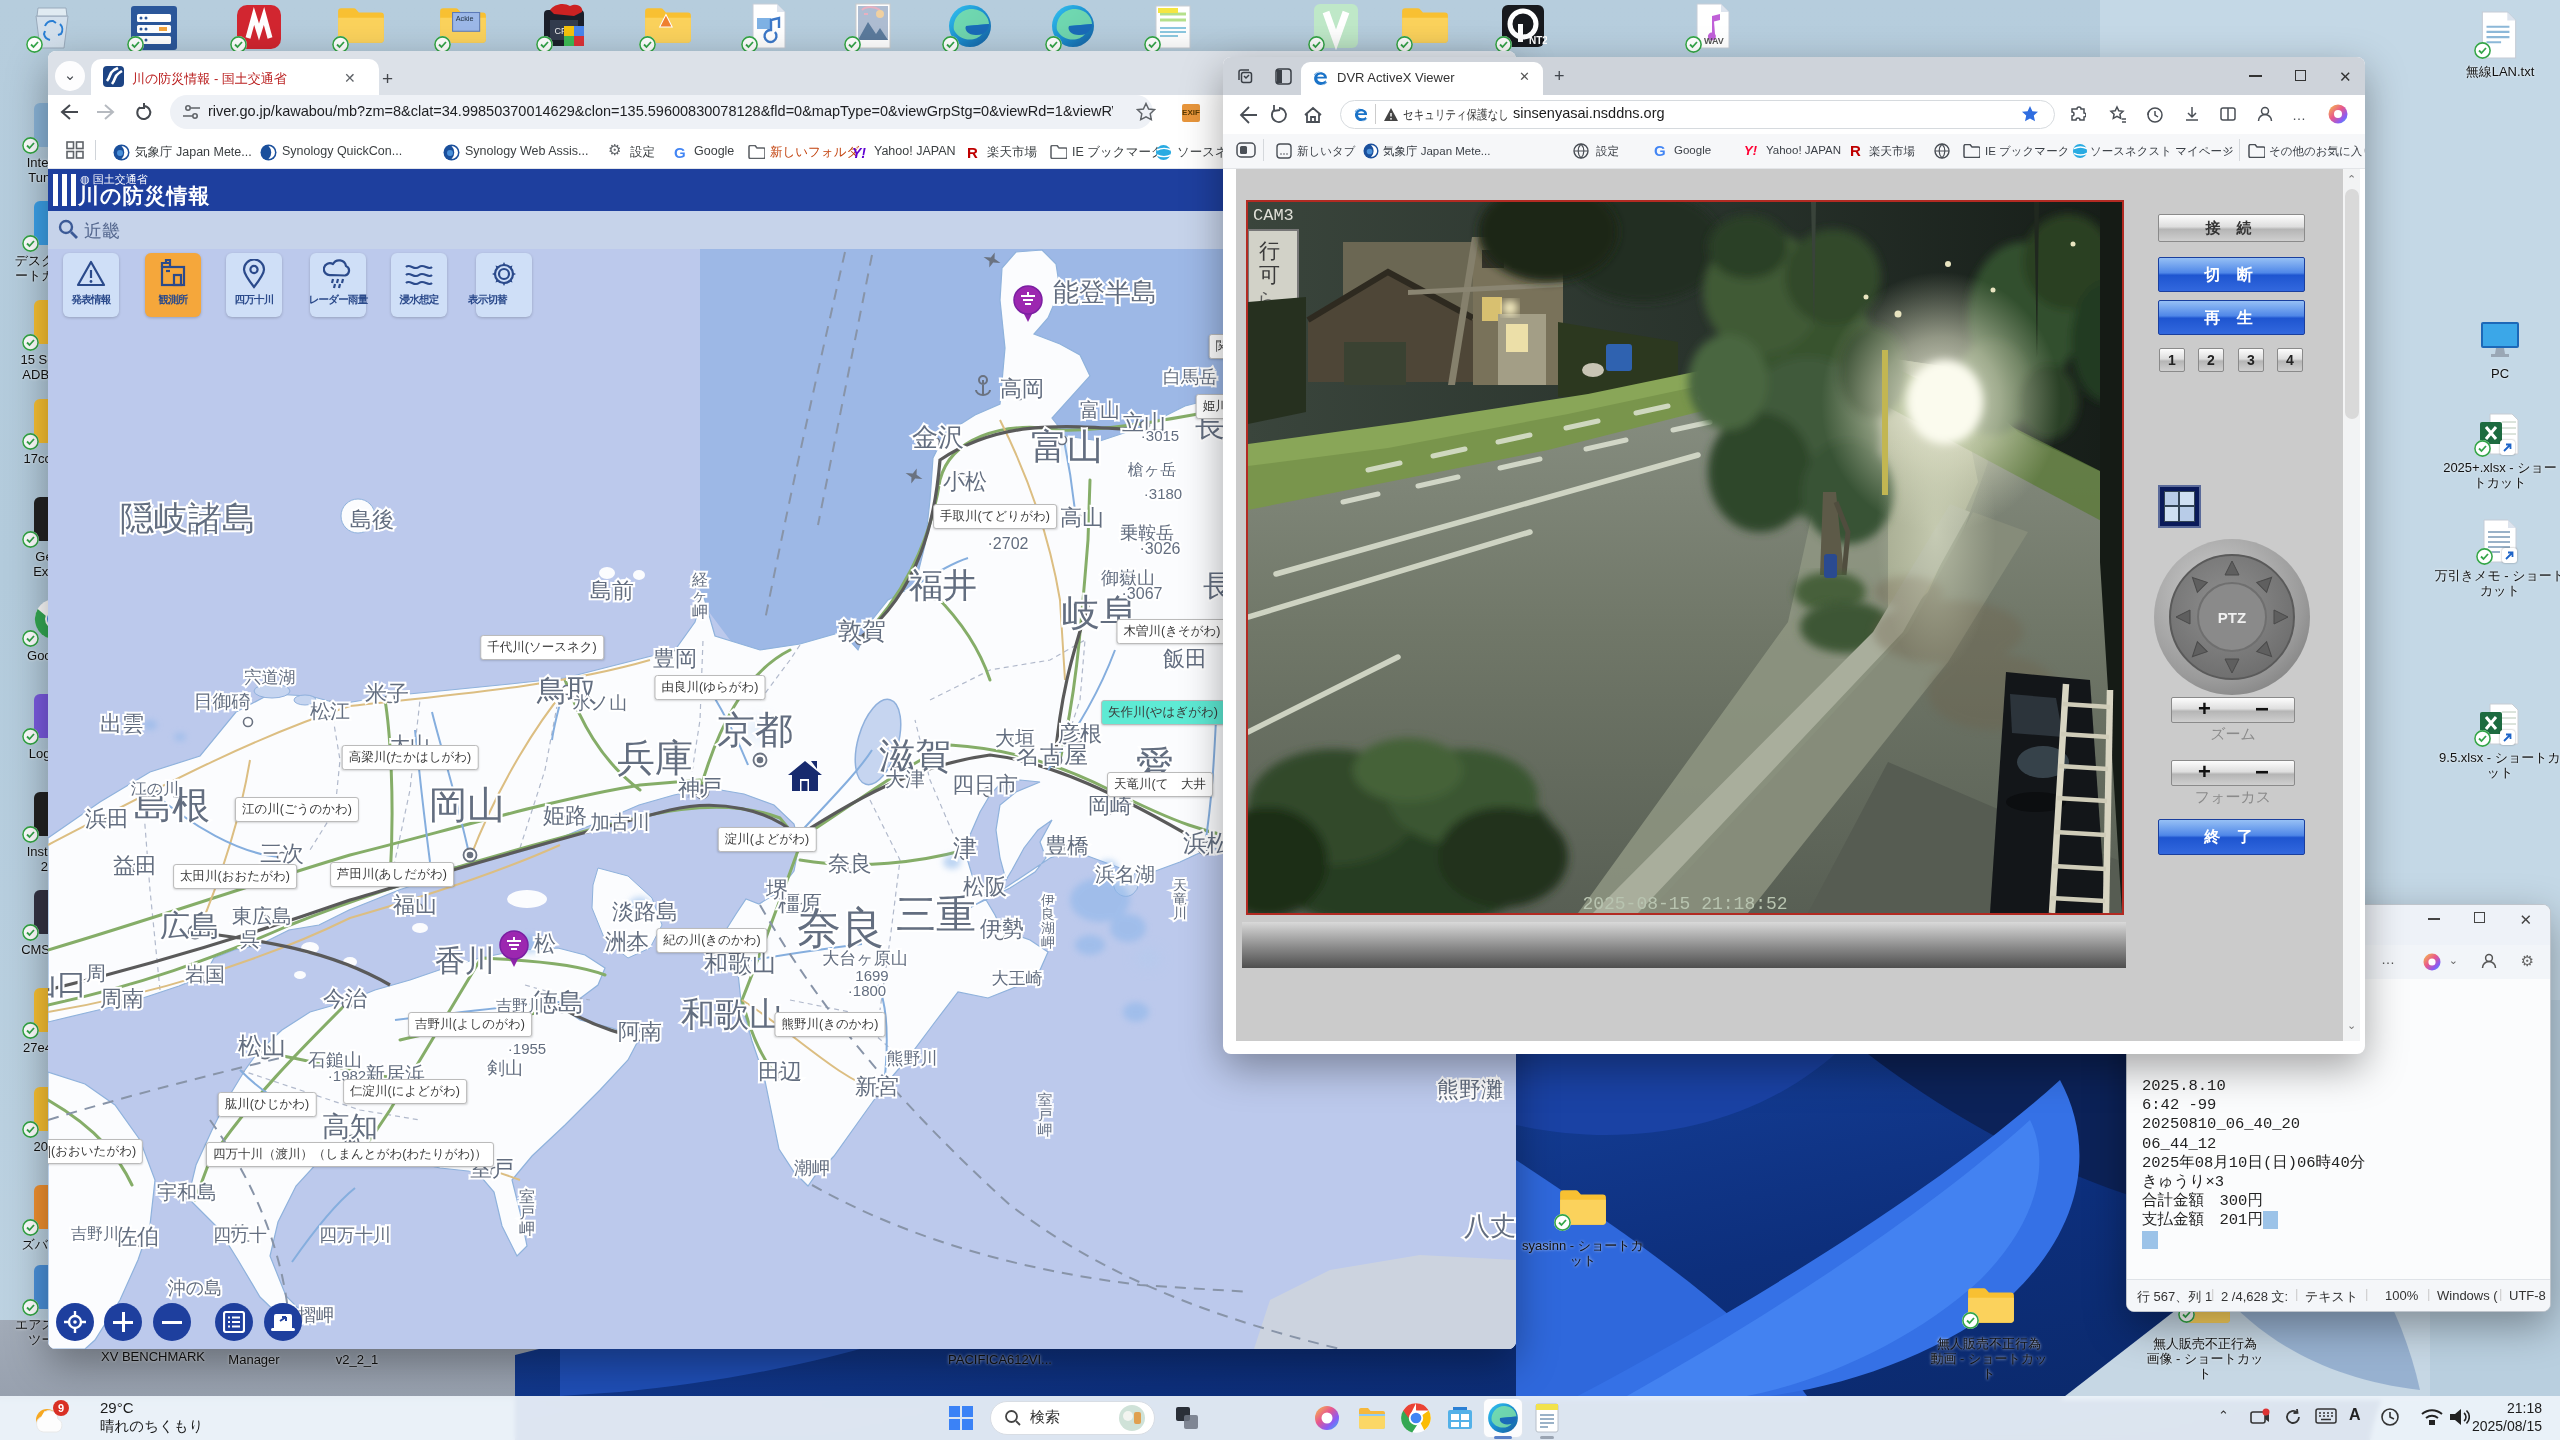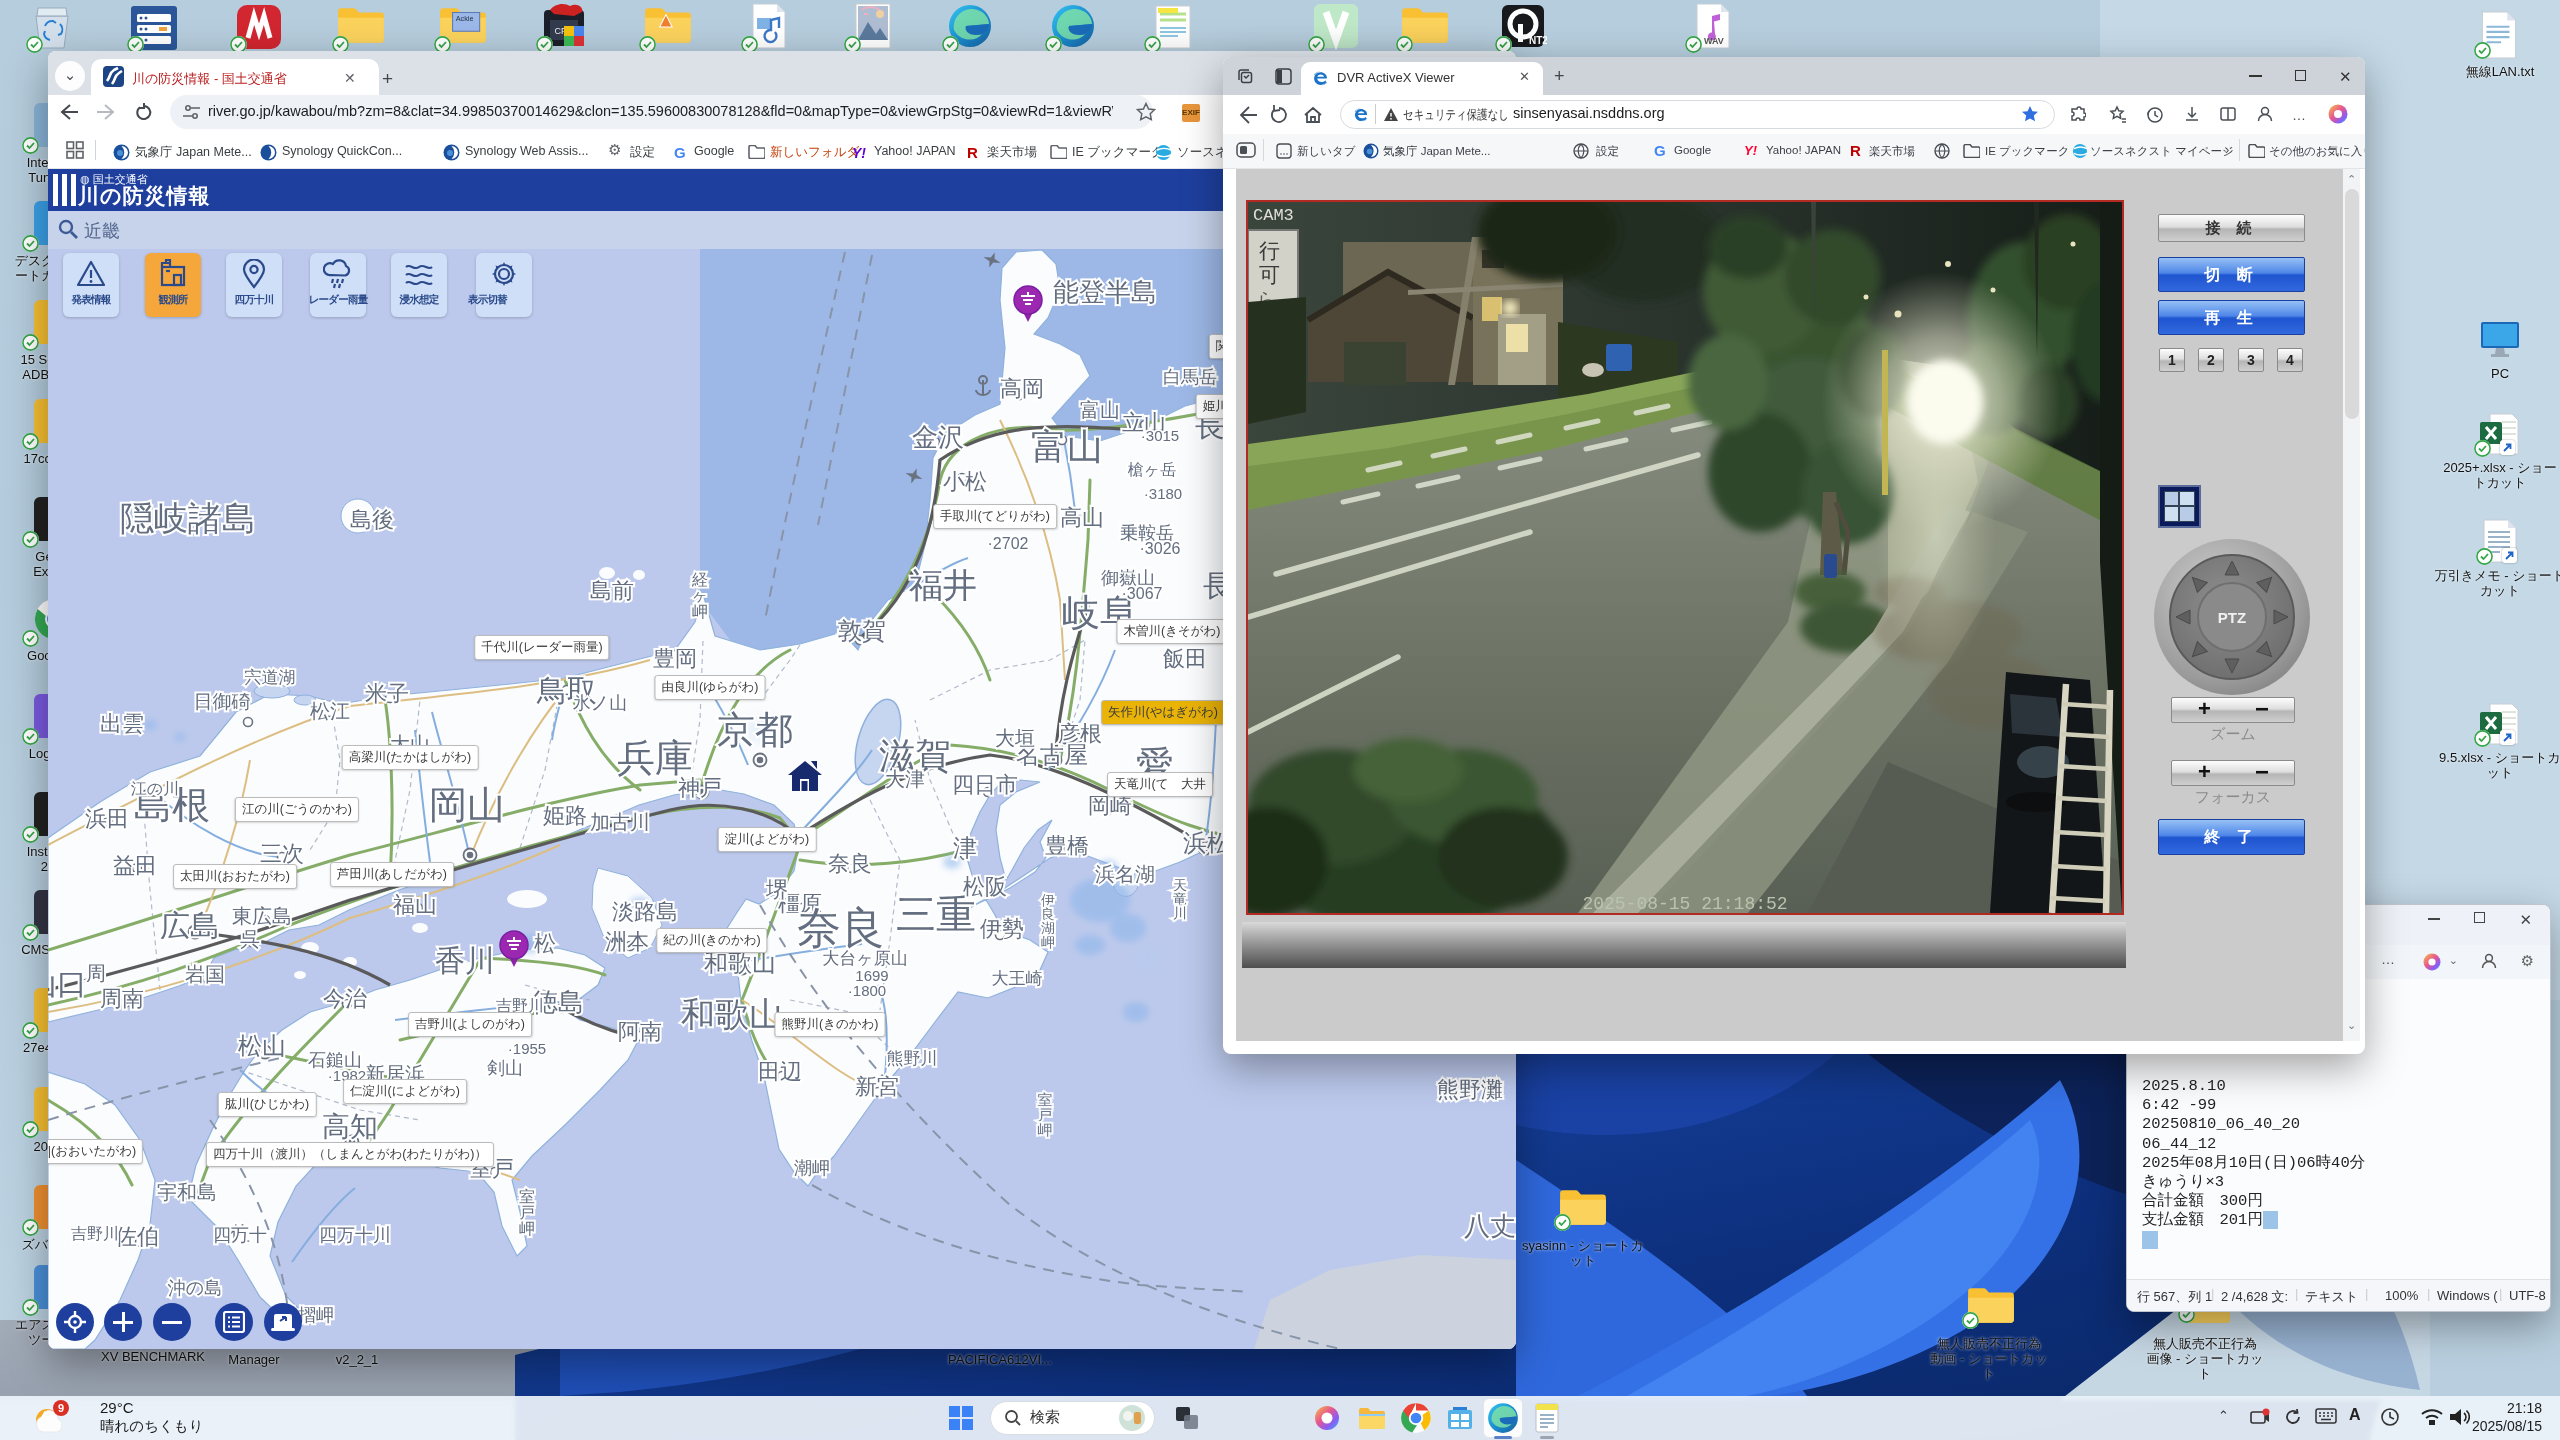--- a/index.html
+++ b/index.html
@@ -920,25 +920,25 @@
             <path d="M-7,-4 L7,-4 M-5,0 L5,0 M-3,4 L3,4 M0,-8 L0,-4" stroke="#fff" stroke-width="2" fill="none"></path>
           </g>
 </g>
 
 <g transform="translate(805,777)">
           <path d="M-17,-2 L0,-16 L17,-2 L13,-2 L13,14 L-13,14 L-13,-2 Z M6,-16 L12,-16 L12,-8" fill="#172a6e"></path>
           <rect x="-5" y="2" width="9" height="12" fill="#fff"></rect>
           <rect x="-3.5" y="4" width="6" height="10" fill="#172a6e"></rect>
         </g>
 </svg>
-      <div style="position:absolute;left:494px;top:386px;transform:translateX(-50%);background:#fff;border:1px solid #bbb;border-radius:3px;padding:3px 6px;font-size:12.5px;color:#3a3a3a;white-space:nowrap;box-shadow:0 1px 2px rgba(0,0,0,.15)">千代川(レーダー雨量)</div>
+      <div style="position:absolute;left:494px;top:386px;transform:translateX(-50%);background:#fff;border:1px solid #bbb;border-radius:3px;padding:3px 6px;font-size:12.5px;color:#3a3a3a;white-space:nowrap;box-shadow:0 1px 2px rgba(0,0,0,.15)">千代川(ソースネク)</div>
       <div style="position:absolute;left:662px;top:426px;transform:translateX(-50%);background:#fff;border:1px solid #bbb;border-radius:3px;padding:3px 6px;font-size:12.5px;color:#3a3a3a;white-space:nowrap;box-shadow:0 1px 2px rgba(0,0,0,.15)">由良川(ゆらがわ)</div>
       <div style="position:absolute;left:947px;top:255px;transform:translateX(-50%);background:#fff;border:1px solid #bbb;border-radius:3px;padding:3px 6px;font-size:12.5px;color:#3a3a3a;white-space:nowrap;box-shadow:0 1px 2px rgba(0,0,0,.15)">手取川(てどりがわ)</div>
       <div style="position:absolute;left:1124px;top:370px;transform:translateX(-50%);background:#fff;border:1px solid #bbb;border-radius:3px;padding:3px 6px;font-size:12.5px;color:#3a3a3a;white-space:nowrap;box-shadow:0 1px 2px rgba(0,0,0,.15)">木曽川(きそがわ)</div>
-      <div style="position:absolute;left:1115px;top:451px;transform:translateX(-50%);background:#eab308;border:1px solid #bbb;border-radius:3px;padding:3px 6px;font-size:12.5px;color:#3a3a3a;white-space:nowrap;box-shadow:0 1px 2px rgba(0,0,0,.15)">矢作川(やはぎがわ)</div>
+      <div style="position:absolute;left:1115px;top:451px;transform:translateX(-50%);background:#5eead4;border:1px solid #bbb;border-radius:3px;padding:3px 6px;font-size:12.5px;color:#3a3a3a;white-space:nowrap;box-shadow:0 1px 2px rgba(0,0,0,.15)">矢作川(やはぎがわ)</div>
       <div style="position:absolute;left:362px;top:496px;transform:translateX(-50%);background:#fff;border:1px solid #bbb;border-radius:3px;padding:3px 6px;font-size:12.5px;color:#3a3a3a;white-space:nowrap;box-shadow:0 1px 2px rgba(0,0,0,.15)">高梁川(たかはしがわ)</div>
       <div style="position:absolute;left:249px;top:548px;transform:translateX(-50%);background:#fff;border:1px solid #bbb;border-radius:3px;padding:3px 6px;font-size:12.5px;color:#3a3a3a;white-space:nowrap;box-shadow:0 1px 2px rgba(0,0,0,.15)">江の川(ごうのかわ)</div>
       <div style="position:absolute;left:187px;top:615px;transform:translateX(-50%);background:#fff;border:1px solid #bbb;border-radius:3px;padding:3px 6px;font-size:12.5px;color:#3a3a3a;white-space:nowrap;box-shadow:0 1px 2px rgba(0,0,0,.15)">太田川(おおたがわ)</div>
       <div style="position:absolute;left:344px;top:613px;transform:translateX(-50%);background:#fff;border:1px solid #bbb;border-radius:3px;padding:3px 6px;font-size:12.5px;color:#3a3a3a;white-space:nowrap;box-shadow:0 1px 2px rgba(0,0,0,.15)">芦田川(あしだがわ)</div>
       <div style="position:absolute;left:719px;top:578px;transform:translateX(-50%);background:#fff;border:1px solid #bbb;border-radius:3px;padding:3px 6px;font-size:12.5px;color:#3a3a3a;white-space:nowrap;box-shadow:0 1px 2px rgba(0,0,0,.15)">淀川(よどがわ)</div>
       <div style="position:absolute;left:664px;top:679px;transform:translateX(-50%);background:#fff;border:1px solid #bbb;border-radius:3px;padding:3px 6px;font-size:12.5px;color:#3a3a3a;white-space:nowrap;box-shadow:0 1px 2px rgba(0,0,0,.15)">紀の川(きのかわ)</div>
       <div style="position:absolute;left:422px;top:763px;transform:translateX(-50%);background:#fff;border:1px solid #bbb;border-radius:3px;padding:3px 6px;font-size:12.5px;color:#3a3a3a;white-space:nowrap;box-shadow:0 1px 2px rgba(0,0,0,.15)">吉野川(よしのがわ)</div>
       <div style="position:absolute;left:782px;top:763px;transform:translateX(-50%);background:#fff;border:1px solid #bbb;border-radius:3px;padding:3px 6px;font-size:12.5px;color:#3a3a3a;white-space:nowrap;box-shadow:0 1px 2px rgba(0,0,0,.15)">熊野川(きのかわ)</div>
       <div style="position:absolute;left:219px;top:843px;transform:translateX(-50%);background:#fff;border:1px solid #bbb;border-radius:3px;padding:3px 6px;font-size:12.5px;color:#3a3a3a;white-space:nowrap;box-shadow:0 1px 2px rgba(0,0,0,.15)">肱川(ひじかわ)</div>
       <div style="position:absolute;left:357px;top:830px;transform:translateX(-50%);background:#fff;border:1px solid #bbb;border-radius:3px;padding:3px 6px;font-size:12.5px;color:#3a3a3a;white-space:nowrap;box-shadow:0 1px 2px rgba(0,0,0,.15)">仁淀川(によどがわ)</div>

